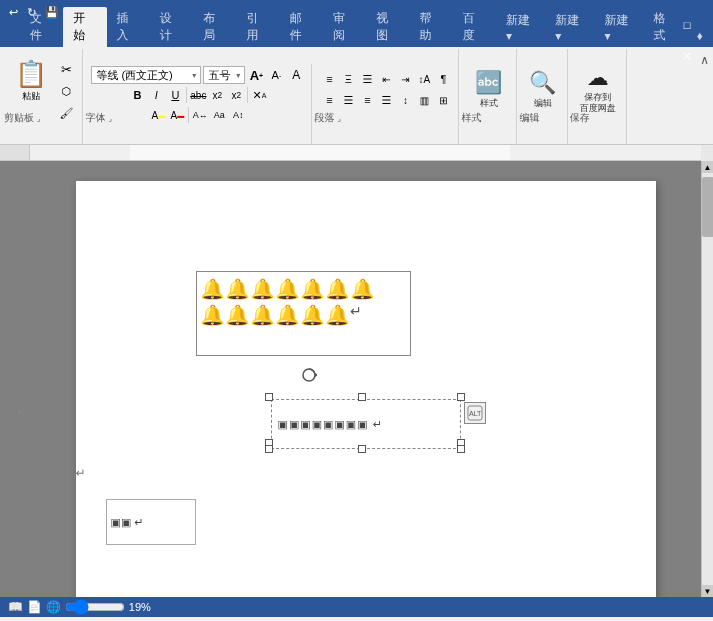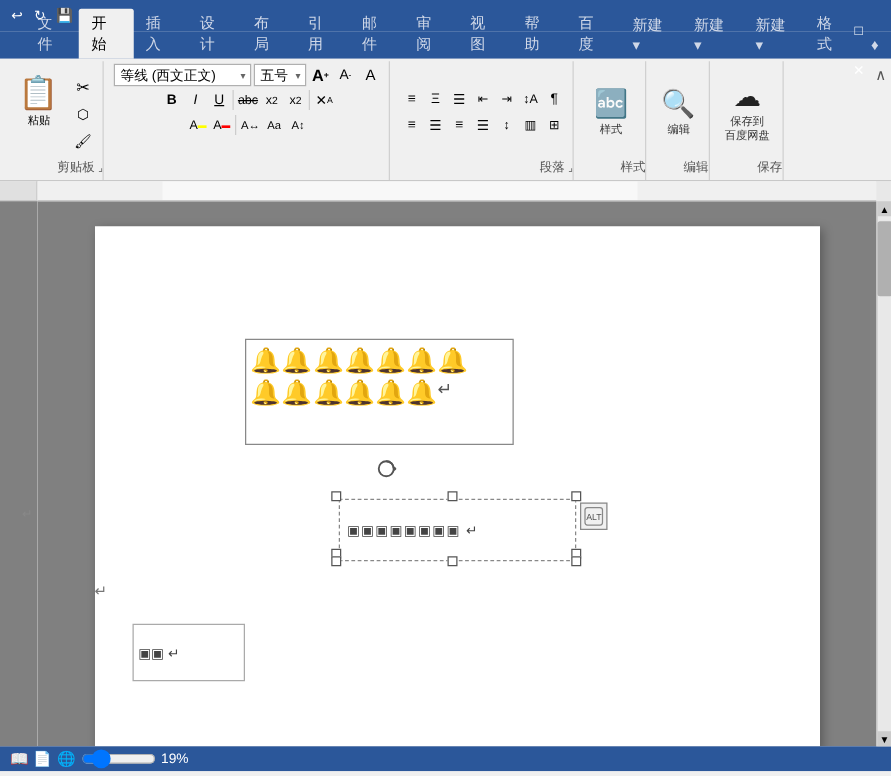--- a/index.html
+++ b/index.html
@@ -66,22 +66,22 @@
       align-items: center;
       border-right: 1px solid #d0d0d0;
       padding: 2px 6px;
       position: relative;
     }
     .ribbon-group:last-child { border-right: none; }
     .ribbon-group-label {
       font-size: 10px;
       color: #555;
       position: absolute;
-      bottom: 3px;
-      text-align: right;
+      bottom: 19px;
+      text-align: left;
       width: 100%;
     }
     .ribbon-group-content {
       display: flex;
       align-items: center;
       gap: 2px;
       flex: 1;
       padding-bottom: 14px;
     }
     .rb-btn {
@@ -262,21 +262,21 @@
         <div style="display:flex;flex-direction:column;gap:2px;padding-top:4px;">
           <div class="fmt-btn" style="width:20px;height:20px;font-size:13px;">✂</div>
           <div class="fmt-btn" style="width:20px;height:20px;font-size:11px;">⬡</div>
           <div class="fmt-btn" style="width:20px;height:20px;font-size:11px;">🖌</div>
         </div>
       </div>
     </div>
     <div class="ribbon-group-label">剪贴板 <span style="font-size:8px;">⌟</span></div>
   </div>
 
-  <div class="ribbon-group" style="min-width:190px;">
+  <div class="ribbon-group" style="min-width:190px;margin-top:15px;">
     <div class="ribbon-group-content" style="flex-direction:column;gap:2px;padding-bottom:0;">
 
       <div class="font-selector">
         <div class="font-box">
           <span style="font-size:11px;overflow:hidden;white-space:nowrap;max-width:100px;">等线 (西文正文)</span>
           <span class="chevron">▾</span>
         </div>
         <div class="size-box">
           <span style="font-size:11px;">五号</span>
           <span class="chevron">▾</span>
@@ -300,20 +300,21 @@
 
       <div class="color-row">
         <div class="fmt-btn" style="font-size:10px;">A<span style="color:#ffff00;font-size:7px;">▬</span></div>
         <div class="fmt-btn" style="font-size:10px;">A<span style="color:red;font-size:7px;">▬</span></div>
         <span style="width:1px;height:16px;background:#ccc;margin:0 1px;"></span>
         <div class="fmt-btn" style="font-size:9px;">A↔</div>
         <div class="fmt-btn" style="font-size:9px;">Aa</div>
         <div class="fmt-btn" style="font-size:9px;">A↕</div>
       </div>
     </div>
+    <div class="ribbon-group-label">字体 <span style="font-size:8px;">⌟</span></div>
   </div>
 
   <div class="ribbon-group" style="min-width:80px;">
     <div class="ribbon-group-content" style="flex-direction:column;justify-content:center;gap:3px;">
       <div style="display:flex;gap:1px;">
         <div class="fmt-btn" style="font-size:11px;">≡</div>
         <div class="fmt-btn" style="font-size:11px;">Ξ</div>
         <div class="fmt-btn" style="font-size:11px;">☰</div>
         <div class="fmt-btn" style="font-size:10px;">⇤</div>
         <div class="fmt-btn" style="font-size:10px;">⇥</div>

